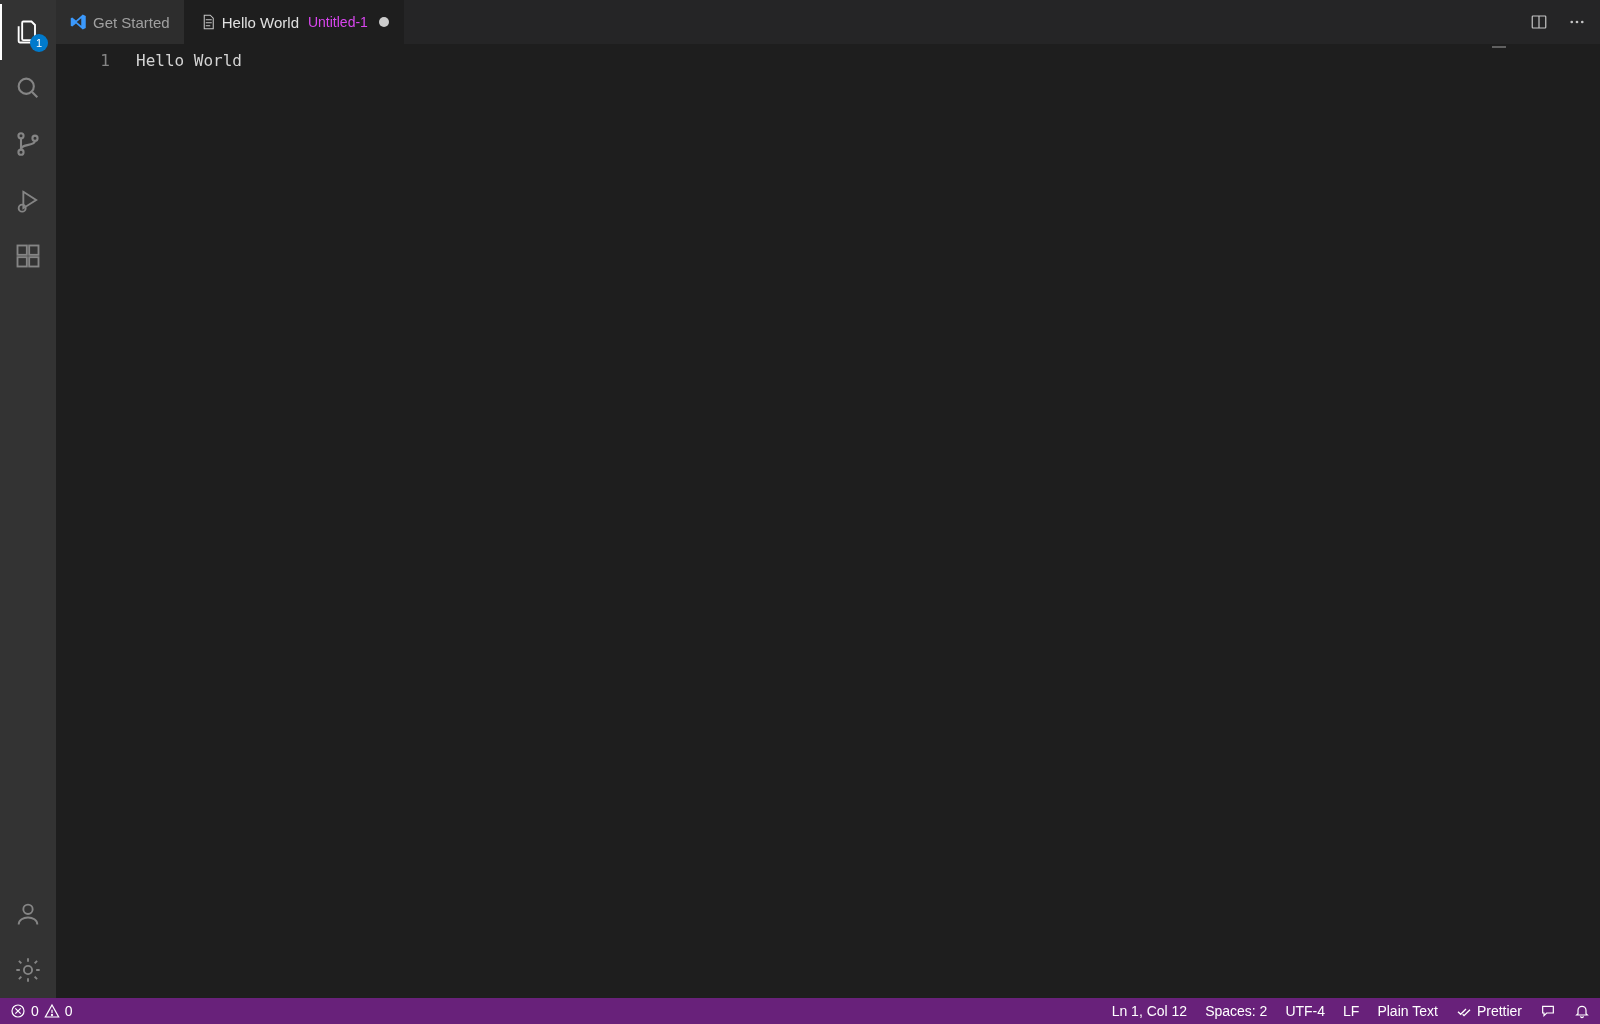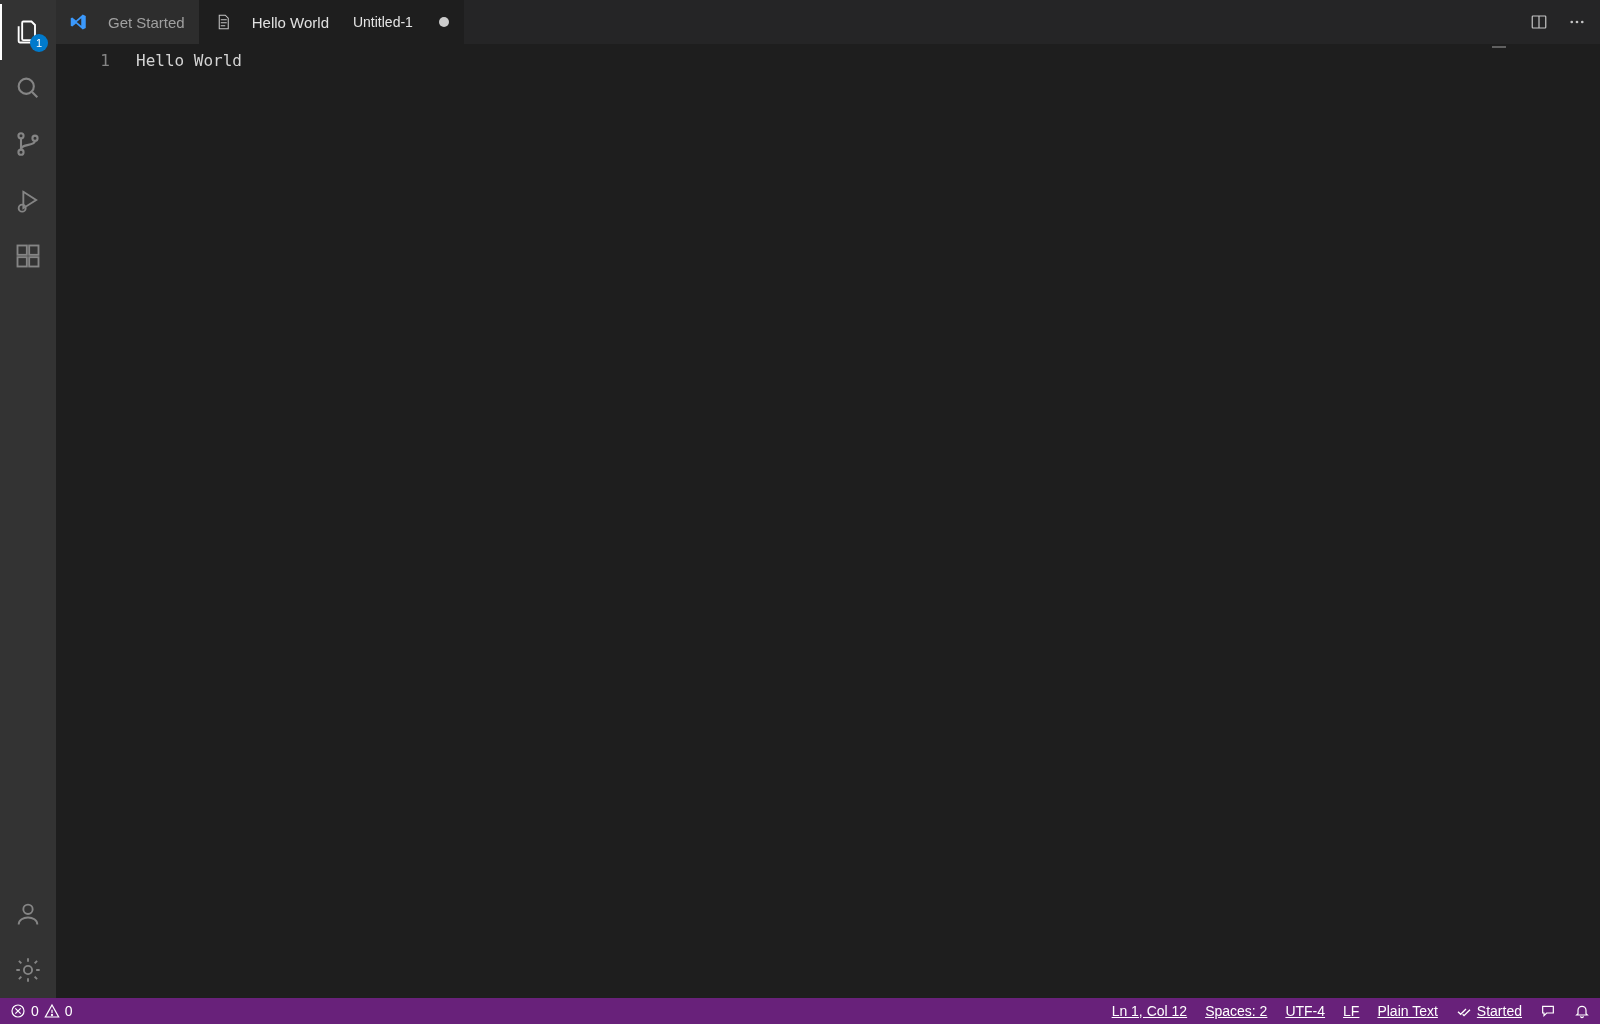--- a/index.html
+++ b/index.html
@@ -73,34 +73,34 @@
     .tab-bar {
       height: 44px;
       background: #252526;
       display: flex;
       align-items: stretch;
     }
     .tab {
       display: flex;
       align-items: center;
       padding: 0 14px;
-      gap: 20px;
+      gap: 5px;
       background: #2d2d2d;
       border-right: 1px solid #1e1e1e;
       cursor: pointer;
       font-size: 15px;
       color: #a0a0a0;
     }
     .tab.active {
       background: #1e1e1e;
       color: #e0e0e0;
     }
     .tab .tab-icon svg { width: 18px; height: 18px; display:block; }
     .tab .vscode-glyph { color: #3b99fc; }
-    .tab .subtitle { color: #e5e5e5; font-size: 14px; margin-left: 4px; }
+    .tab .subtitle { color: #d946ef; font-size: 14px; margin-left: 4px; }
     .tab .dirty-dot {
       width: 10px; height: 10px; border-radius: 50%;
       background: #cccccc; margin-left: 6px;
     }
     .tab-bar-spacer { flex: 1; }
     .tab-bar-actions {
       display: flex;
       align-items: center;
       padding-right: 8px;
       gap: 8px;
@@ -150,21 +150,21 @@
       background: #68217a;
       color: #ffffff;
       display: flex;
       align-items: center;
       font-size: 14px;
       padding: 0 10px;
       gap: 4px;
     }
     .status-left { display: flex; align-items: center; gap: 6px; }
     .status-spacer { flex: 1; }
-    .status-right { display: flex; align-items: center; gap: 18px; text-decoration: underline; }
+    .status-right { display: flex; align-items: center; gap: 18px; }
     .status-item { display: flex; align-items: center; gap: 5px; cursor: pointer; }
     .status-item svg { width: 16px; height: 16px; }
   </style>
 </head>
 <body>
 
 <div class="main-area">
   <div class="activity-bar">
     <div class="top-icons">
       <div class="activity-icon active">
@@ -304,21 +304,21 @@
       <span>LF</span>
     </div>
     <div class="status-item">
       <span>Plain Text</span>
     </div>
     <div class="status-item">
       <svg viewBox="0 0 24 24" fill="none" stroke="currentColor" stroke-width="2">
         <path d="M3 13l4 4L15 9"></path>
           <path d="M10 17l2 2L21 10"></path>
       </svg>
-      <span>Started</span>
+      <span>Prettier</span>
     </div>
     <div class="status-item">
       <svg viewBox="0 0 24 24" fill="none" stroke="currentColor" stroke-width="1.8">
         <path d="M4 5h16v10H10l-4 4v-4H4z"></path>
       </svg>
     </div>
     <div class="status-item">
       <svg viewBox="0 0 24 24" fill="none" stroke="currentColor" stroke-width="1.8">
         <path d="M6 16V11a6 6 0 1 1 12 0v5l2 2H4l2-2z"></path>
           <path d="M10 20a2 2 0 0 0 4 0"></path>

